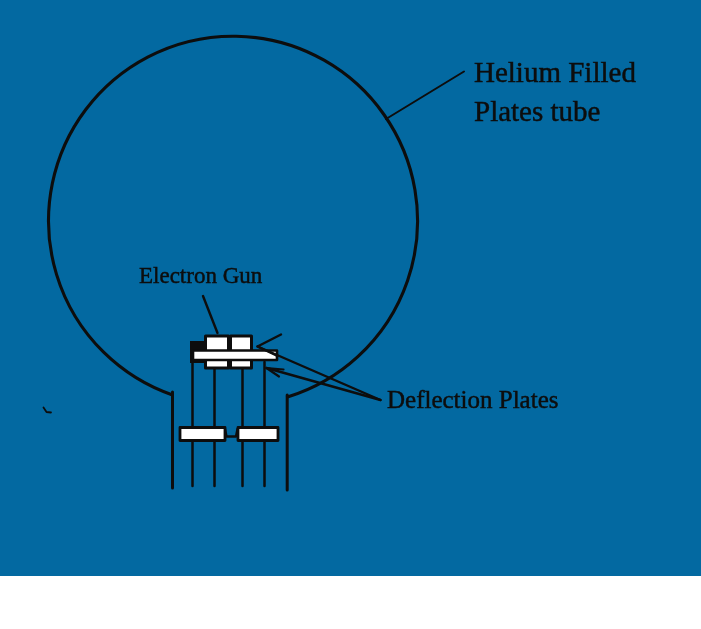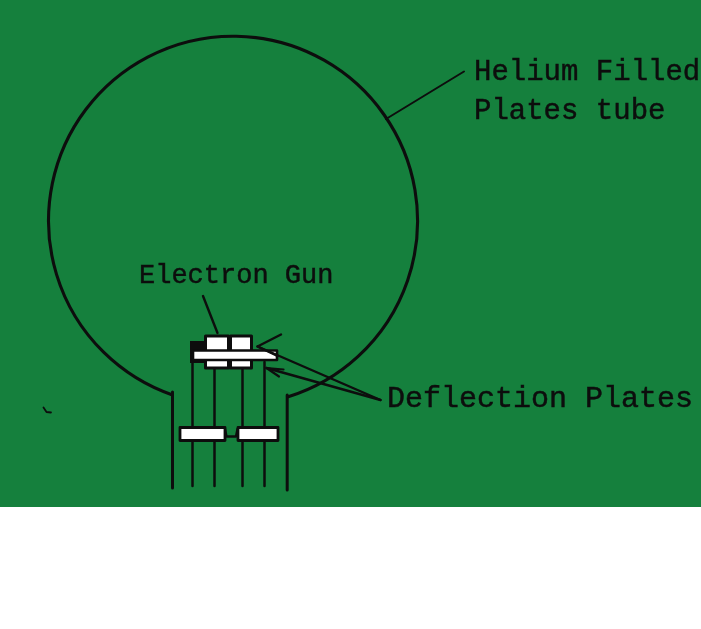--- a/index.html
+++ b/index.html
@@ -3,24 +3,24 @@
 <meta charset="utf-8">
 <style>
   html, body {
     margin: 0;
     padding: 0;
     background: #ffffff;
   }
   .stage {
     position: relative;
     width: 701px;
-    height: 507px;
-    background: #15803d;
+    height: 576px;
+    background: #0369a1;
     overflow: hidden;
-    font-family: Liberation Mono, monospace;
+    font-family: Liberation Serif, serif;
   }
   .stage svg {
     position: absolute;
     left: 0;
     top: 0;
   }
   .label {
     position: absolute;
     color: #0d0d0d;
     -webkit-text-stroke: 0.45px #0d0d0d;
@@ -29,27 +29,27 @@
   }
   .label-tube {
     left: 474px;
     top: 53px;
     font-size: 29px;
     line-height: 39px;
   }
   .label-gun {
     left: 139px;
     top: 260px;
-    font-size: 27px;
+    font-size: 23px;
     line-height: 32px;
   }
   .label-plates {
     left: 387px;
     top: 384px;
-    font-size: 30px;
+    font-size: 25px;
     line-height: 31px;
   }
 </style>
 </head>
 <body>
 
 <div class="stage">
 
   <svg width="701" height="629" viewBox="0 0 701 629">
     <g fill="none" stroke="#0d0d0d" stroke-linecap="round" stroke-linejoin="round">

